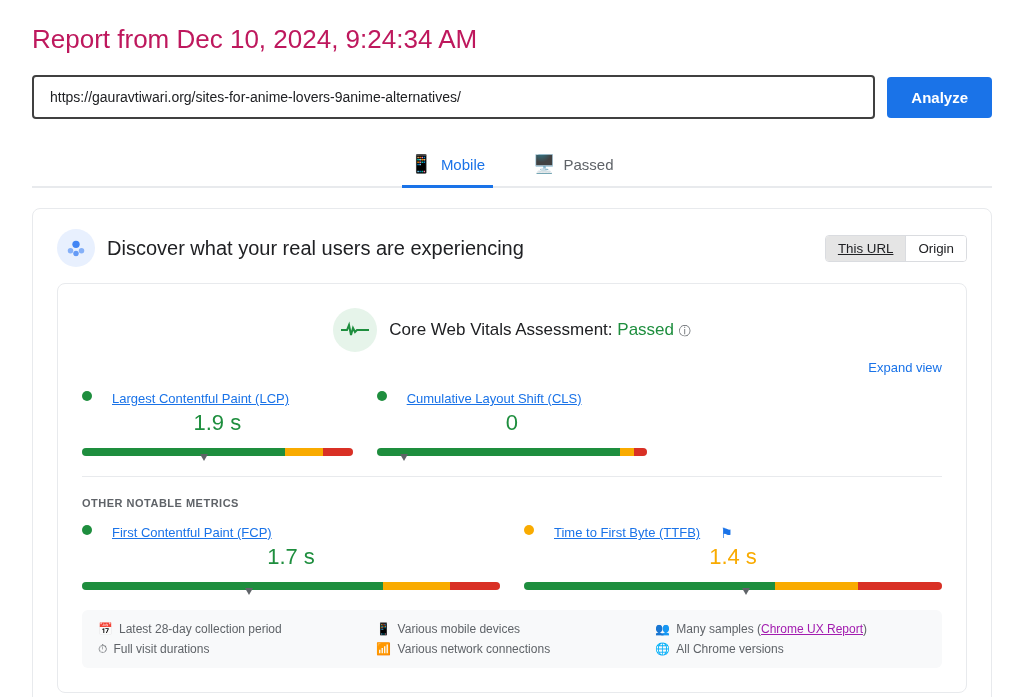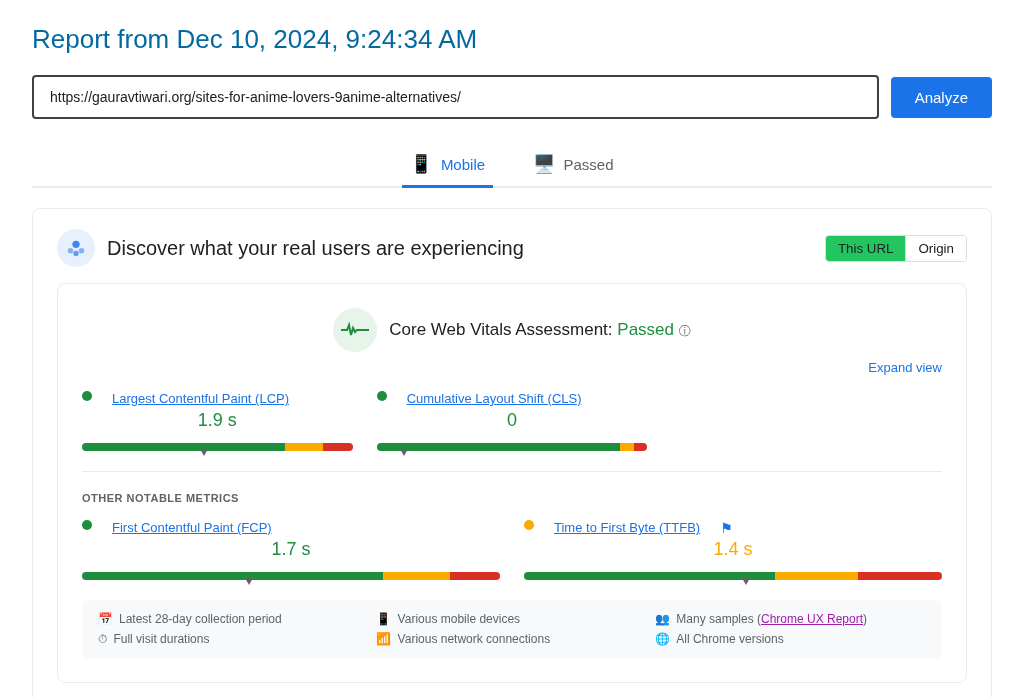--- a/index.html
+++ b/index.html
@@ -8,21 +8,21 @@
       background: #fff;
       color: #202124;
       font-size: 14px;
       padding: 24px 32px;
       max-width: 1024px;
     }
     .report-title {
       font-size: 26px;
       font-weight: 400;
       margin-bottom: 20px;
-      color: #0369a1;
+      color: #be185d;
     }
     .url-bar {
       display: flex;
       gap: 12px;
       margin-bottom: 24px;
       align-items: center;
     }
     .url-input {
       flex: 1;
       border: 2px solid #404040;
@@ -32,21 +32,21 @@
       color: #202124;
       outline: none;
     }
     .analyze-btn {
       background: #1a73e8;
       color: #fff;
       border: none;
       border-radius: 4px;
       padding: 12px 24px;
       font-size: 15px;
-      font-weight: 400;
+      font-weight: 700;
       cursor: pointer;
       white-space: nowrap;
     }
     .tabs {
       display: flex;
       justify-content: center;
       gap: 32px;
       margin-bottom: 20px;
       border-bottom: 2px solid #e8eaed;
     }
@@ -108,21 +108,22 @@
       font-size: 13px;
     }
     .url-origin-btn {
       padding: 5px 12px;
       cursor: pointer;
       background: #fff;
       color: #202124;
       border: none;
     }
     .url-origin-btn.active {
-      background: #22c55e;
+      background: #e5e5e5;
+      text-decoration: underline;
     }
     .url-origin-divider {
       width: 1px;
       background: #dadce0;
     }
     .vitals-card {
       border: 1px solid #e8eaed;
       border-radius: 8px;
       padding: 24px;
       margin-bottom: 0;
@@ -181,21 +182,21 @@
     .metric-dot {
       width: 10px;
       height: 10px;
       border-radius: 50%;
       flex-shrink: 0;
     }
     .dot-green { background: #1e8e3e; }
     .dot-gray { background: #9aa0a6; }
     .dot-orange { background: #f9ab00; }
     .metric-value {
-      font-size: 18px;
+      font-size: 22px;
       font-weight: 400;
       color: #1e8e3e;
       text-align: center;
       margin-bottom: 8px;
     }
     .metric-value.na {
       color: #9aa0a6;
     }
     .progress-bar-container {
       height: 8px;

